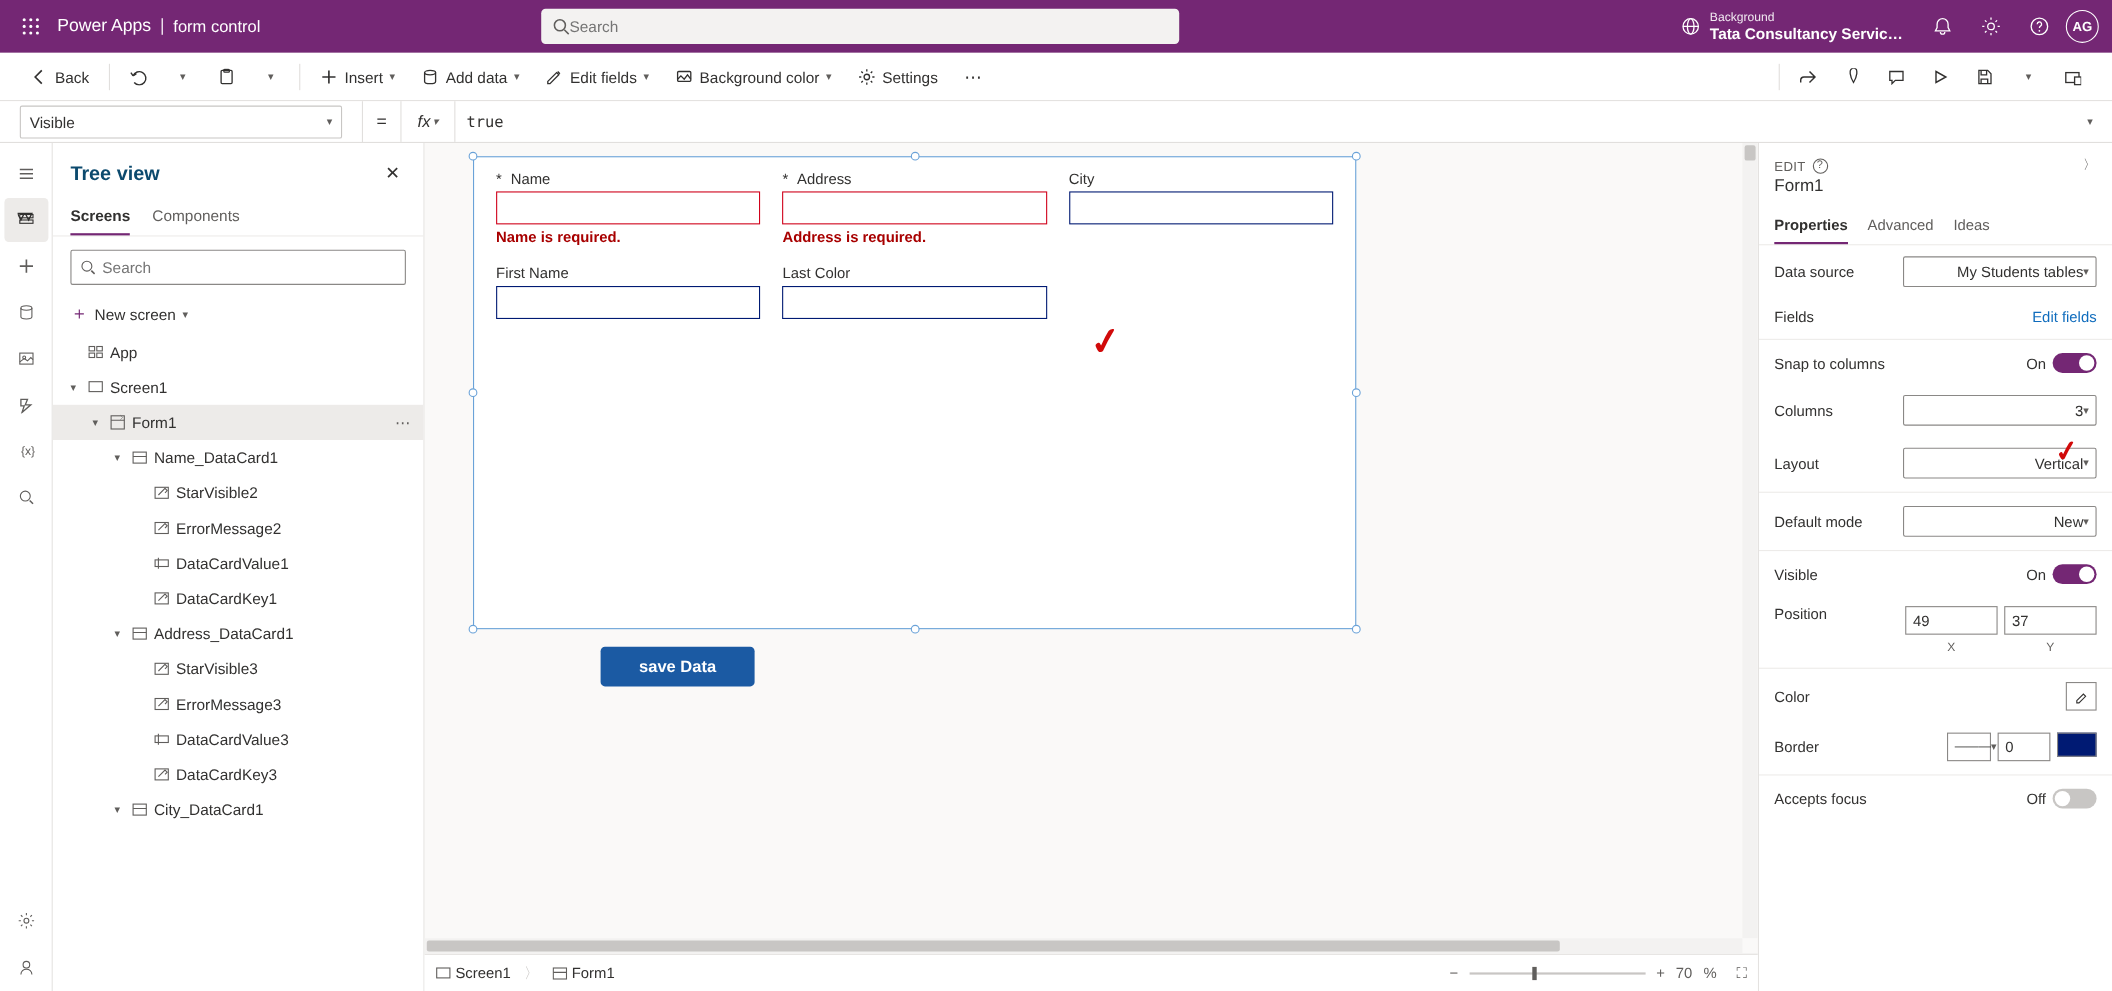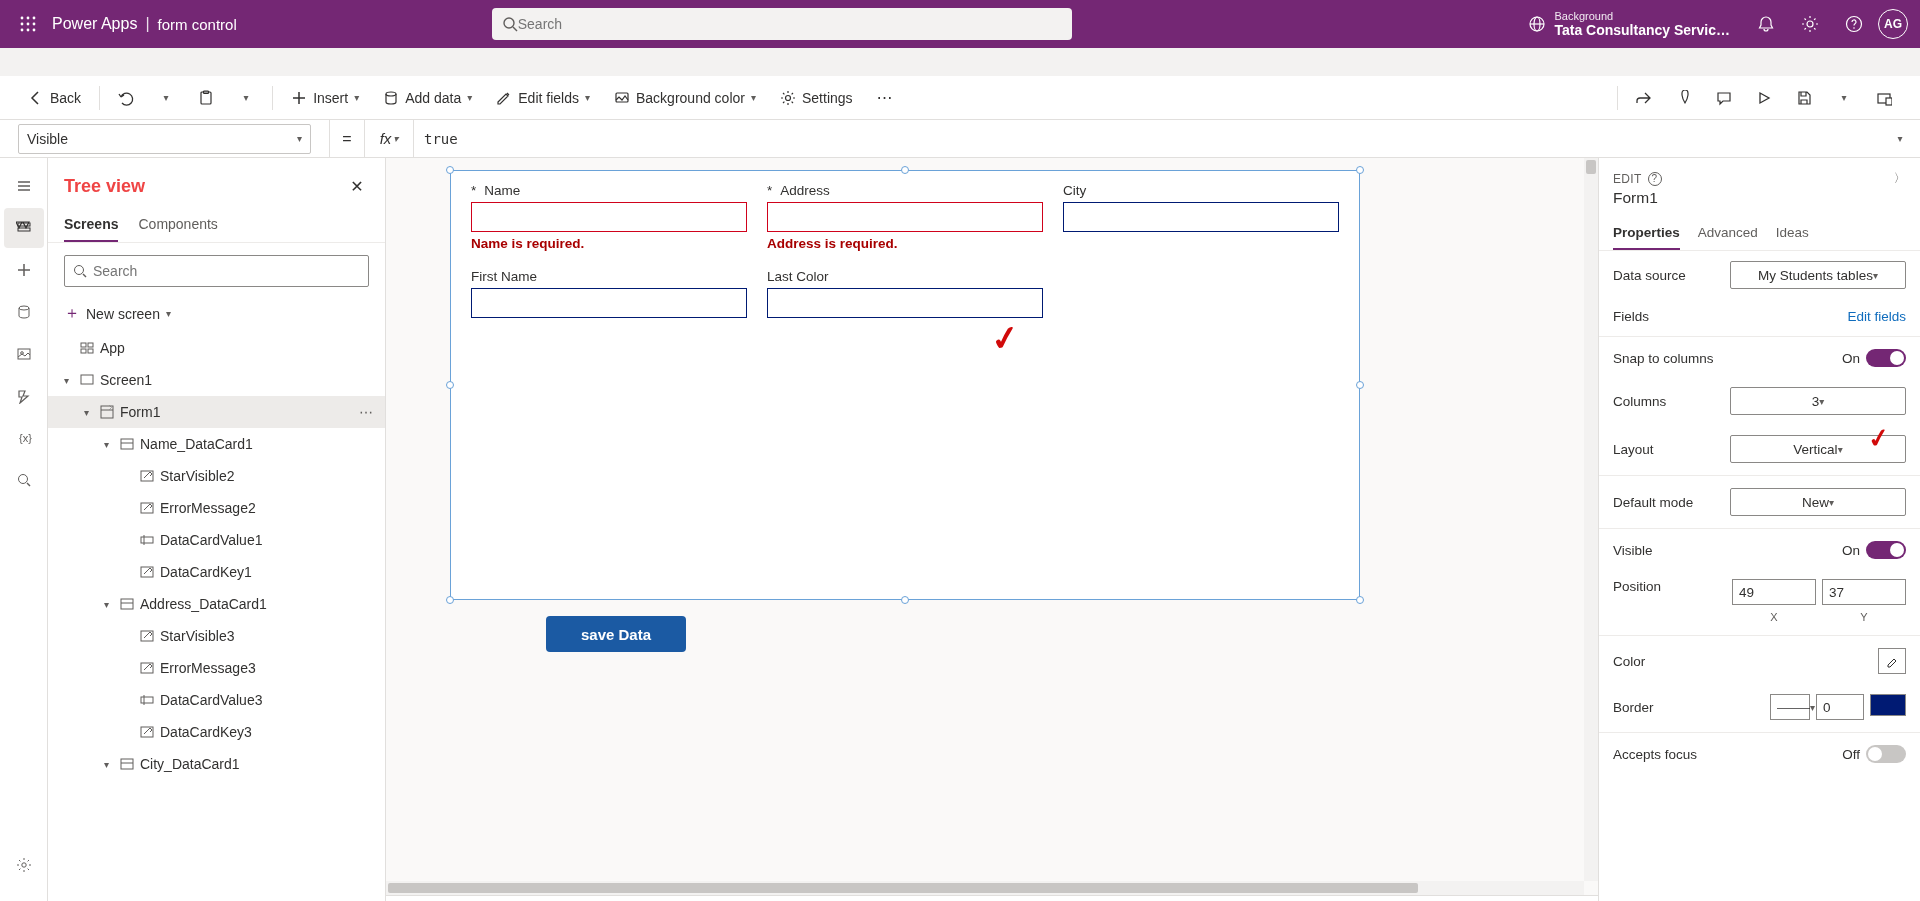--- a/index.html
+++ b/index.html
@@ -12,21 +12,21 @@
   .searchwrap { flex: 0 0 auto; margin-left: 255px; }
   .searchbox { width: 580px; height: 32px; background: #f3f2f1; border-radius: 4px; display: flex; align-items: center; padding: 0 10px; color: #605e5c; }
   .searchbox input { border: none; background: transparent; outline: none; flex: 1; font-size: 14px; color: #323130; }
   .top-right { margin-left: auto; display: flex; align-items: center; gap: 4px; }
   .env-block { display: flex; align-items: center; gap: 8px; padding: 0 12px; line-height: 1.15; }
   .env-label { font-size: 11px; opacity: .9; }
   .env-name { font-size: 14px; font-weight: 600; }
   .ticon { width: 40px; height: 40px; display: flex; align-items: center; justify-content: center; cursor: pointer; }
   .avatar { width: 30px; height: 30px; border-radius: 50%; border: 1.5px solid #fff; display: flex; align-items: center; justify-content: center; font-size: 12px; font-weight: 600; }
 
-  .cmdbar { height: 44px; background: #fff; border-bottom: 1px solid #e1dfdd; display: flex; align-items: center; padding: 0 18px; gap: 4px; margin-top: 28px; }
+  .cmdbar { height: 44px; background: #fff; border-bottom: 1px solid #e1dfdd; display: flex; align-items: center; padding: 0 18px; gap: 4px; }
   .cmdbtn { display: flex; align-items: center; gap: 6px; padding: 6px 10px; font-size: 14px; color: #323130; cursor: pointer; border-radius: 4px; }
   .cmd-sep { width: 1px; height: 24px; background: #e1dfdd; margin: 0 4px; }
   .cmd-spacer { flex: 1; }
   .iconbtn { width: 36px; height: 36px; display: flex; align-items: center; justify-content: center; cursor: pointer; border-radius: 4px; color: #323130; }
   .chev { font-size: 10px; color: #605e5c; }
 
   .formula-row { height: 38px; background: #fff; border-bottom: 1px solid #e1dfdd; display: flex; align-items: center; }
   .prop-dd { width: 330px; height: 38px; display: flex; align-items: center; border-right: 1px solid #e1dfdd; }
   .prop-dd-inner { margin: 0 18px; flex: 1; height: 30px; border: 1px solid #c8c6c4; border-radius: 2px; display: flex; align-items: center; padding: 0 8px; font-size: 14px; color: #323130; justify-content: space-between; }
   .eq { width: 34px; text-align: center; font-size: 16px; color: #323130; }
@@ -35,41 +35,41 @@
   .formula-collapse { width: 40px; display: flex; align-items: center; justify-content: center; color: #605e5c; cursor: pointer; }
 
   .workspace { display: flex; height: calc(901px - 48px - 44px - 38px); }
   .rail { width: 48px; background: #fff; border-right: 1px solid #e1dfdd; display: flex; flex-direction: column; align-items: center; padding-top: 8px; gap: 0; }
   .rail .iconbtn { width: 40px; height: 40px; margin-bottom: 2px; color: #605e5c; }
   .rail .iconbtn.sel { background: #edebe9; color: #323130; }
   .rail-spacer { flex: 1; }
 
   .treepanel { width: 338px; background: #fff; border-right: 1px solid #e1dfdd; display: flex; flex-direction: column; }
   .tree-head { display: flex; align-items: center; justify-content: space-between; padding: 16px 16px 10px 16px; }
-  .tree-title { font-size: 18px; font-weight: 600; color: #ef4444; }
+  .tree-title { font-size: 18px; font-weight: 600; color: #0c4a6e; }
   .tabs { display: flex; gap: 20px; padding: 0 16px; border-bottom: 1px solid #edebe9; }
   .tab { padding: 8px 0; font-size: 14px; color: #605e5c; cursor: pointer; border-bottom: 2px solid transparent; }
   .tab.active { color: #323130; font-weight: 600; border-bottom-color: #742774; }
   .tree-search { margin: 12px 16px; height: 32px; border: 1px solid #8a8886; border-radius: 2px; display: flex; align-items: center; padding: 0 8px; gap: 6px; }
   .tree-search input { border: none; outline: none; flex: 1; font-size: 14px; }
   .newscreen { display: flex; align-items: center; gap: 6px; padding: 4px 16px 8px 16px; font-size: 14px; color: #323130; cursor: pointer; }
   .tree-list { flex: 1; overflow-y: auto; font-size: 14px; color: #323130; }
   .tree-item { display: flex; align-items: center; height: 32px; padding-right: 12px; cursor: pointer; }
   .tree-item.sel { background: #edebe9; }
   .tree-chev { width: 14px; font-size: 10px; color: #605e5c; }
   .tree-icon { width: 18px; display: inline-flex; justify-content: center; margin-right: 4px; color: #605e5c; }
   .tree-more { margin-left: auto; color: #605e5c; }
 
   .canvas-area { flex: 1; position: relative; background: #faf9f8; display: flex; flex-direction: column; }
   .canvas-scroll { flex: 1; position: relative; overflow: hidden; }
   .scrollbar-v { position: absolute; right: 0; top: 0; bottom: 0; width: 14px; background: #f3f2f1; }
   .scrollbar-v .thumb { position: absolute; left: 2px; right: 2px; top: 2px; height: 14px; background: #c8c6c4; border-radius: 2px; }
   .scrollbar-h { height: 14px; background: #f3f2f1; position: relative; margin-right: 14px; }
   .scrollbar-h .thumb { position: absolute; top: 2px; bottom: 2px; left: 2px; width: 86%; background: #c8c6c4; border-radius: 2px;}
-  .form-sel { position: absolute; left: 64px; top: 12px; width: 910px; height: 430px; border: 1.5px solid #6aa2d8; background: #fff; }
+  .form-sel { position: absolute; left: 44px; top: 12px; width: 803px; height: 430px; border: 1.5px solid #6aa2d8; background: #fff; }
   .handle { position: absolute; width: 8px; height: 8px; background: #fff; border: 1.5px solid #6aa2d8; border-radius: 50%; }
   .h-tl { left: -5px; top: -5px; } .h-tr { right: -5px; top: -5px; } .h-bl { left: -5px; bottom: -5px; } .h-br { right: -5px; bottom: -5px; }
   .h-tm { left: calc(50% - 4px); top: -5px; } .h-bm { left: calc(50% - 4px); bottom: -5px; }
   .h-ml { left: -5px; top: calc(50% - 4px); } .h-mr { right: -5px; top: calc(50% - 4px); }
   .form-grid { display: grid; grid-template-columns: repeat(3, 1fr); gap: 18px 20px; padding: 12px 20px; }
   .field-label { font-size: 13.5px; color: #323130; font-weight: 400; }
   .req-star { color: #323130; margin-right: 8px; }
   .field-input { height: 30px; border: 1.5px solid #001a73; margin-top: 4px; }
   .field-input.err { border-color: #d0021b; }
   .field-err { color: #a80000; font-size: 13.5px; margin-top: 4px; font-weight: 600; }
@@ -83,21 +83,21 @@
   .zoom-thumb { position: absolute; top: -5px; left: 36%; width: 4px; height: 12px; background: #605e5c; }
 
   .proppanel { width: 322px; background: #fff; border-left: 1px solid #e1dfdd; display: flex; flex-direction: column; overflow-y: auto; }
   .prop-head { padding: 12px 14px 2px 14px; display: flex; align-items: center; gap: 6px; color: #605e5c; font-size: 12px; letter-spacing: .3px; }
   .prop-head .chev-r { margin-left: auto; }
   .prop-title { padding: 0 14px 10px 14px; font-size: 15.5px; color: #323130; }
   .prop-tabs { display: flex; gap: 18px; padding: 0 14px; border-bottom: 1px solid #edebe9; }
   .prop-tabs .tab { padding: 8px 0; font-size: 13.5px; }
   .prop-row { display: flex; align-items: center; justify-content: space-between; padding: 10px 14px; font-size: 13.5px; color: #323130; }
   .prop-sep { height: 1px; background: #edebe9; margin: 2px 0; }
-  .prop-dd2 { width: 176px; height: 28px; border: 1px solid #8a8886; border-radius: 2px; display: flex; align-items: center; justify-content: center; padding: 0 6px; font-size: 13.5px; }
+  .prop-dd2 { width: 176px; height: 28px; border: 1px solid #8a8886; border-radius: 2px; display: flex; align-items: center; justify-content: flex-end; padding: 0 6px; font-size: 13.5px; }
   .link { color: #0f6cbd; cursor: pointer; }
   .toggle { width: 40px; height: 18px; border-radius: 10px; position: relative; }
   .toggle.on { background: #742774; }
   .toggle.off { background: #c8c6c4; }
   .toggle .knob { width: 14px; height: 14px; background: #fff; border-radius: 50%; position: absolute; top: 2px; }
   .toggle.on .knob { right: 2px; } .toggle.off .knob { left: 2px; }
   .pos-grid { display: grid; grid-template-columns: 1fr 1fr; gap: 6px; }
   .numin { width: 84px; height: 26px; border: 1px solid #8a8886; padding: 0 6px; font-size: 13.5px; display: flex; align-items: center; }
   .sublabel { font-size: 11px; color: #605e5c; text-align: center; }
   .color-sw { width: 36px; height: 22px; border: 1px solid #8a8886; }

